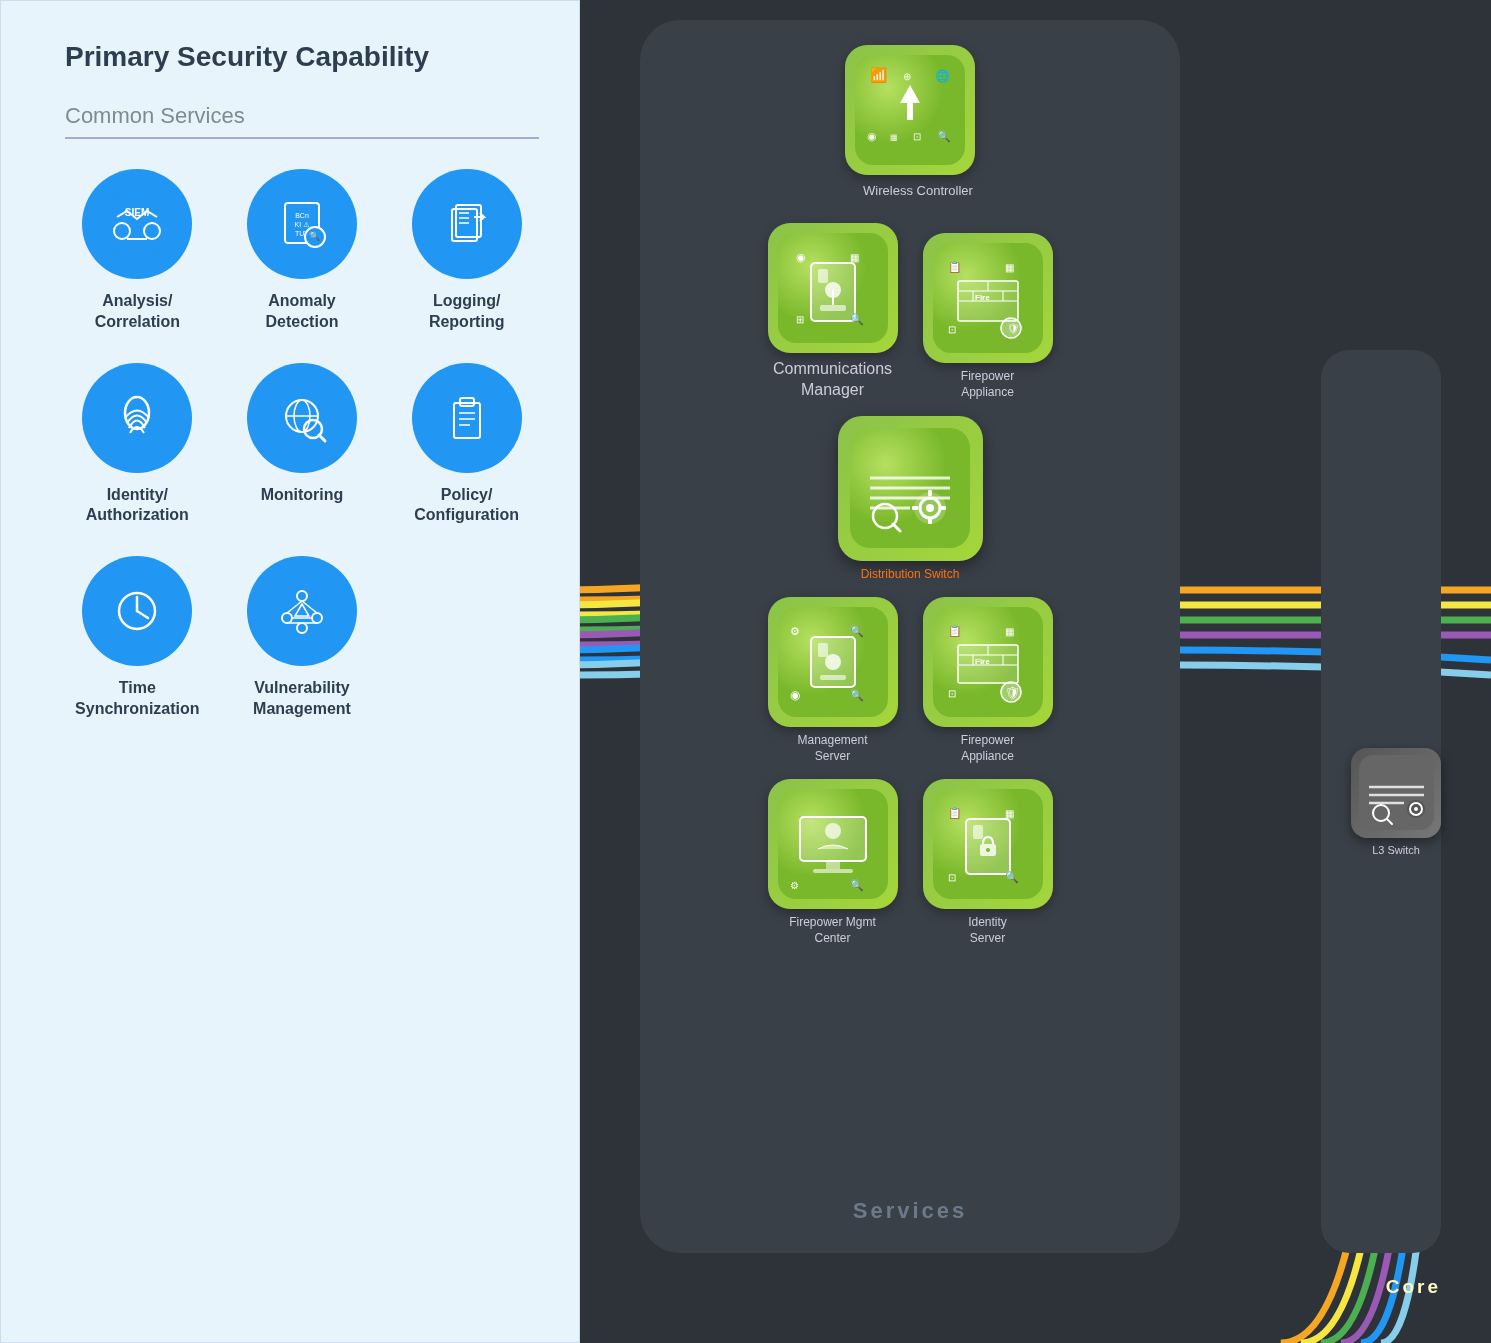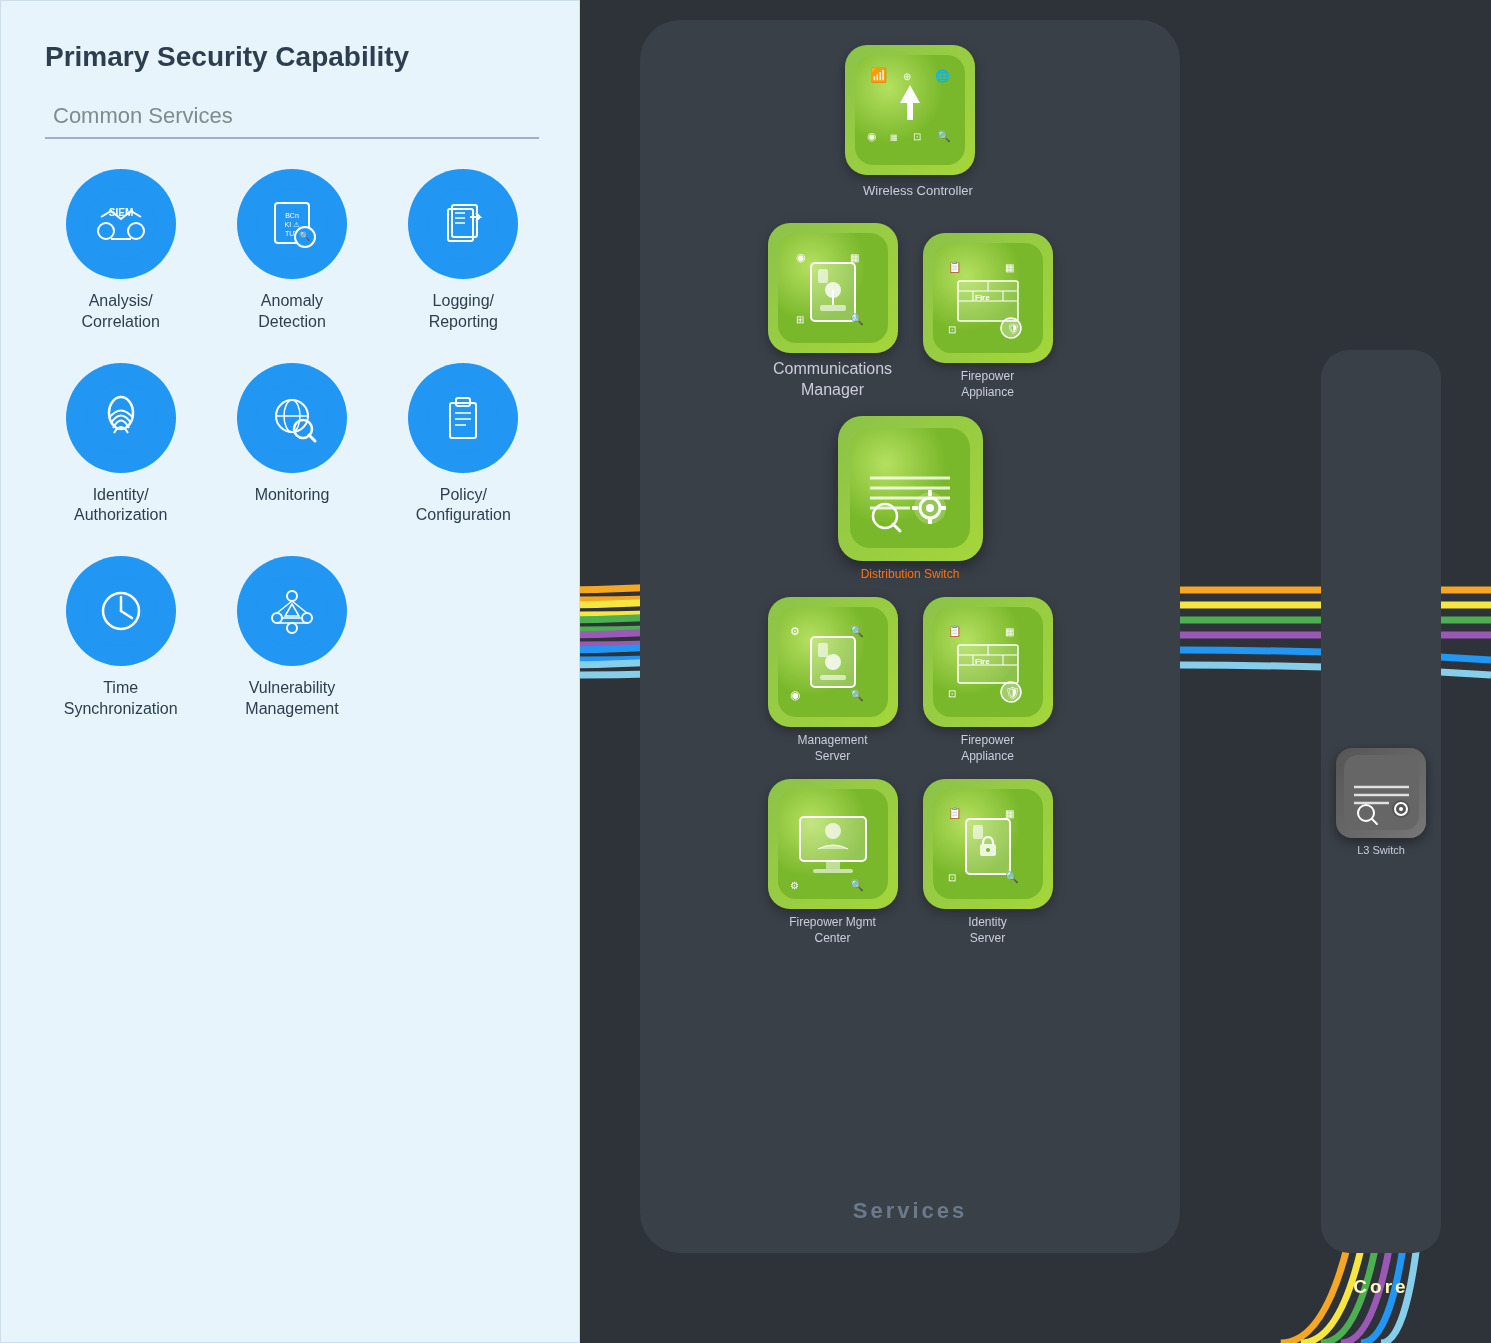--- a/index.html
+++ b/index.html
@@ -10,37 +10,36 @@
       font-family: Arial, sans-serif;
       display: flex;
       overflow: hidden;
     }
 
     
     .left-panel {
       width: 580px;
       min-width: 580px;
       background: #e8f4fb;
-      padding: 40px 40px 40px 44px;
+      padding: 40px 40px 40px 64px;
       border: 1px solid #cde;
     }
 
     .main-title {
       font-size: 28px;
       font-weight: bold;
       color: #2c3e50;
       margin-bottom: 30px;
     }
 
     .section-title {
       font-size: 22px;
       color: #7f8c8d;
       margin-bottom: 8px;
       font-weight: normal;
-      margin-left: 8px;
     }
 
     .divider {
       border: none;
       border-top: 2px solid #aac;
       margin-bottom: 30px;
     }
 
     .grid-3x3 {
       display: grid;
@@ -65,21 +64,21 @@
       justify-content: center;
       margin-bottom: 12px;
       color: white;
       font-size: 36px;
     }
 
     .capability-label {
       font-size: 16px;
       color: #2c3e50;
       line-height: 1.3;
-      font-weight: 400;
+      font-weight: 700;
     }
 
     
     .right-panel {
       flex: 1;
       background: #2d3338;
       position: relative;
       overflow: hidden;
     }
 
@@ -512,21 +511,21 @@
             <text x="72" y="92" font-size="11" fill="white">🔍</text>
           </svg>
         </div>
         <span style="color:#ccd; font-size:12px; text-align:center; line-height:1.3;">Identity<br>Server</span>
       </div>
     </div>
 
     <span style="color:#6a7a8a; font-size:22px; font-weight:bold; letter-spacing:3px; position:absolute; bottom:29px;">Services</span>
   </div>
 
-  <div style="position:absolute; right:50px; top:350px; width:120px; bottom:90px; background:#3a4048; border-radius:28px; display:flex; flex-direction:column; align-items:center; justify-content:center; gap:20px;">
+  <div style="position:absolute; right:50px; top:350px; width:120px; bottom:90px; background:#3a4048; border-radius:28px; display:flex; flex-direction:column; align-items:flex-end; justify-content:center; gap:20px;">
 
     <div class="device-wrapper">
       <div style="width:90px; height:90px; border-radius:16px; background:linear-gradient(135deg, #555, #777); display:flex; align-items:center; justify-content:center; box-shadow:0 4px 12px rgba(0,0,0,0.4); overflow:hidden;">
         <svg width="75" height="75" viewBox="0 0 75 75">
           <rect width="75" height="75" rx="14" fill="#666"></rect>
           <line x1="10" y1="32" x2="65" y2="32" stroke="white" stroke-width="2.5" opacity="0.8"></line>
           <line x1="10" y1="40" x2="65" y2="40" stroke="white" stroke-width="2.5" opacity="0.8"></line>
           <line x1="10" y1="48" x2="45" y2="48" stroke="white" stroke-width="2.5" opacity="0.8"></line>
 
           <circle cx="57" cy="54" r="9" fill="#555"></circle>

